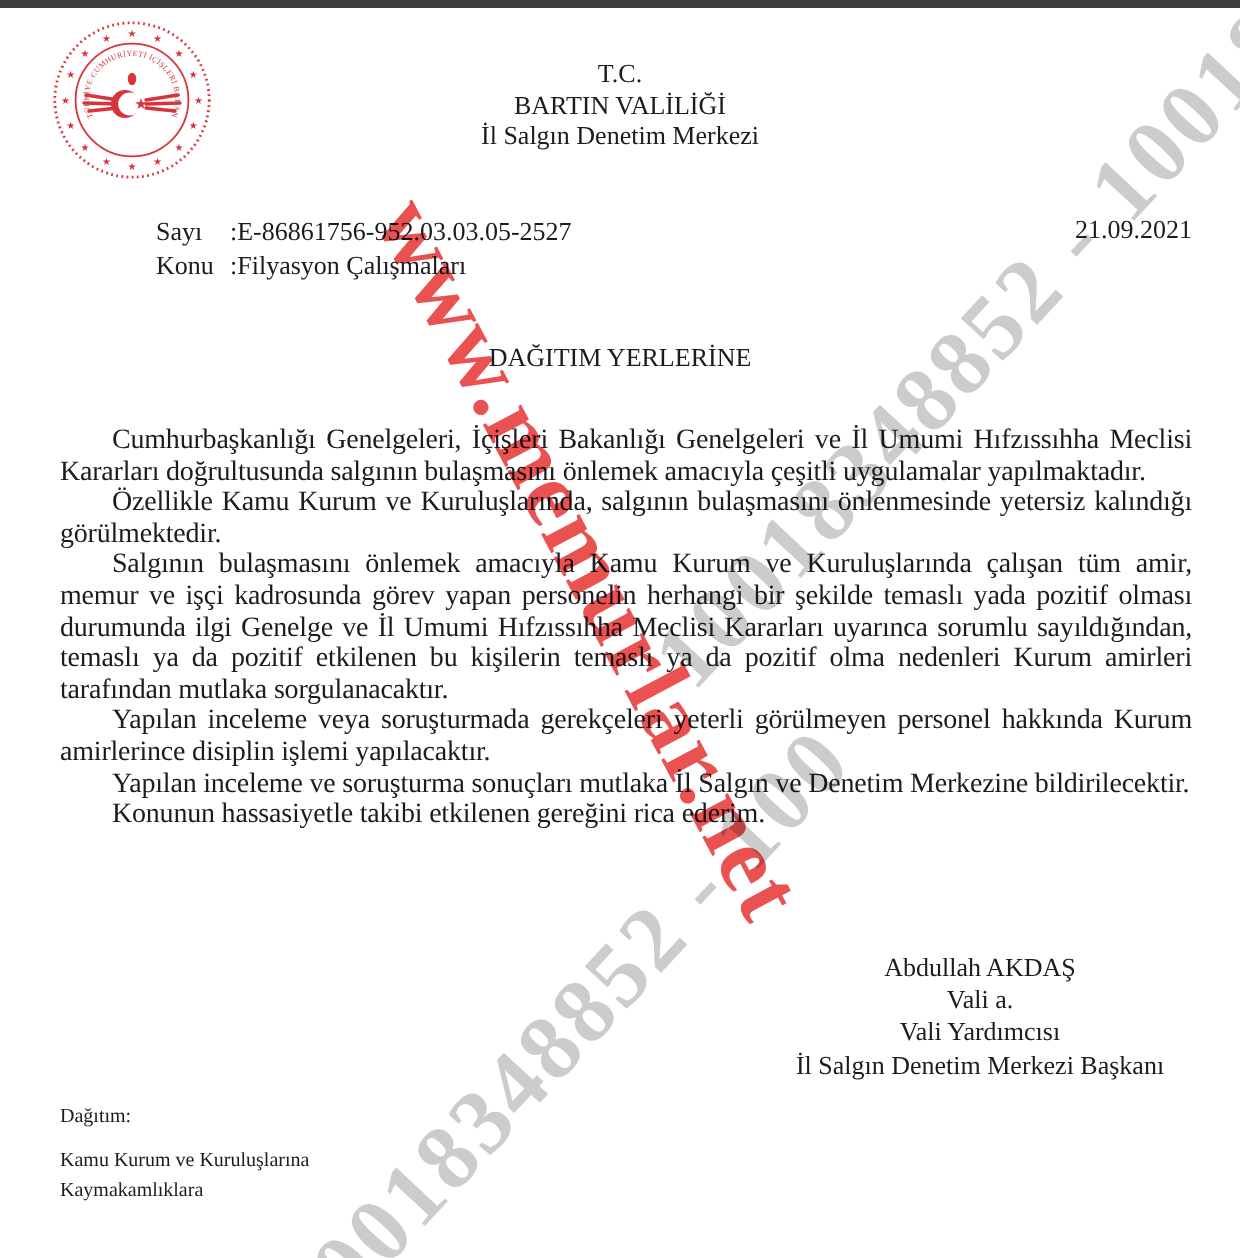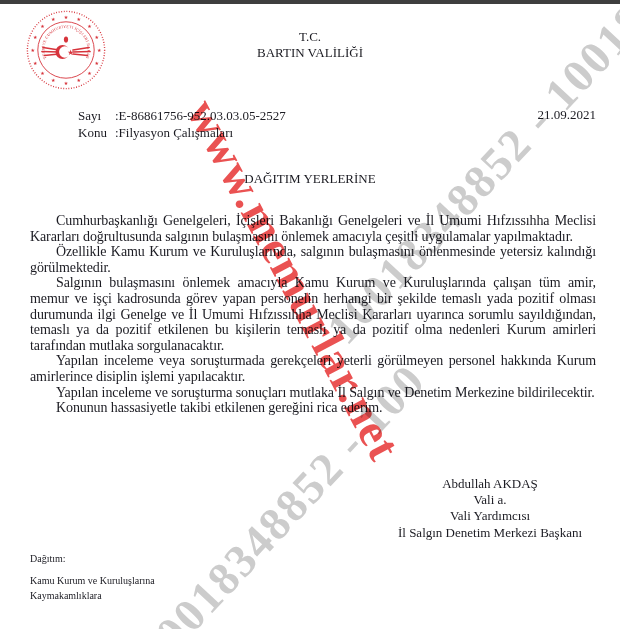--- a/index.html
+++ b/index.html
@@ -76,20 +76,21 @@
       </g>
       <circle cx="36.5" cy="42" r="7" fill="#d7343c"></circle>
       <circle cx="38.8" cy="42" r="5.7" fill="#ffffff"></circle>
       <text x="44.5" y="44.6" fill="#d7343c" font-size="7.5" text-anchor="middle" font-family="DejaVu Sans, sans-serif">★</text>
     </g>
   </svg>
 
   <div class="letterhead">
     <div>T.C.</div>
     <div>BARTIN VALİLİĞİ</div>
+    <div>İl Salgın Denetim Merkezi</div>
   </div>
 
   <div class="meta">
     <div><span class="meta-label">Sayı</span><span>:E-86861756-952.03.03.05-2527</span></div>
     <div><span class="meta-label">Konu</span><span>:Filyasyon Çalışmaları</span></div>
   </div>
   <div class="date">21.09.2021</div>
 
   <div class="recipient">DAĞITIM YERLERİNE</div>
 

